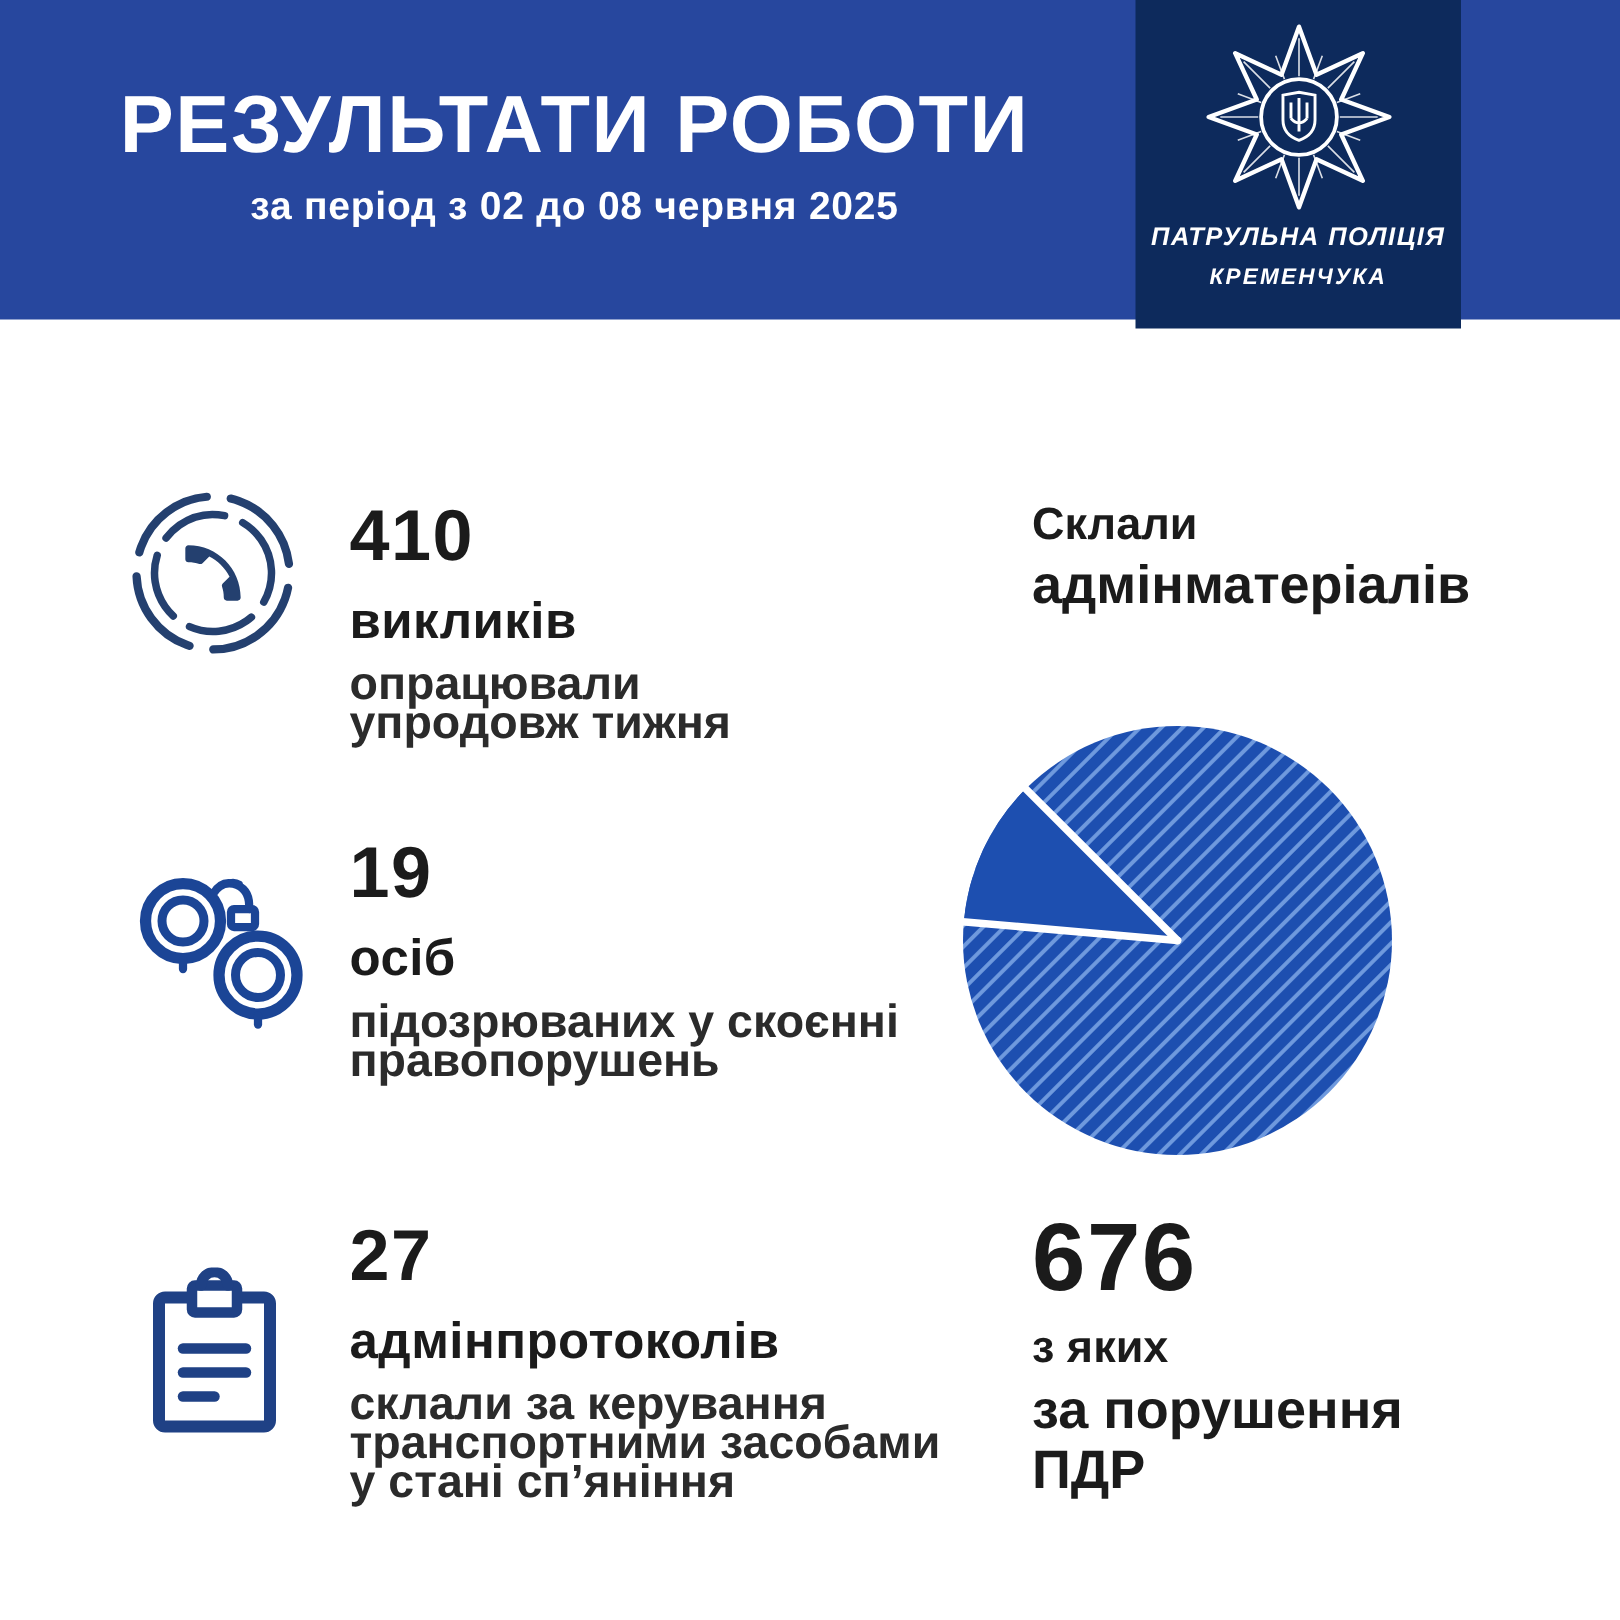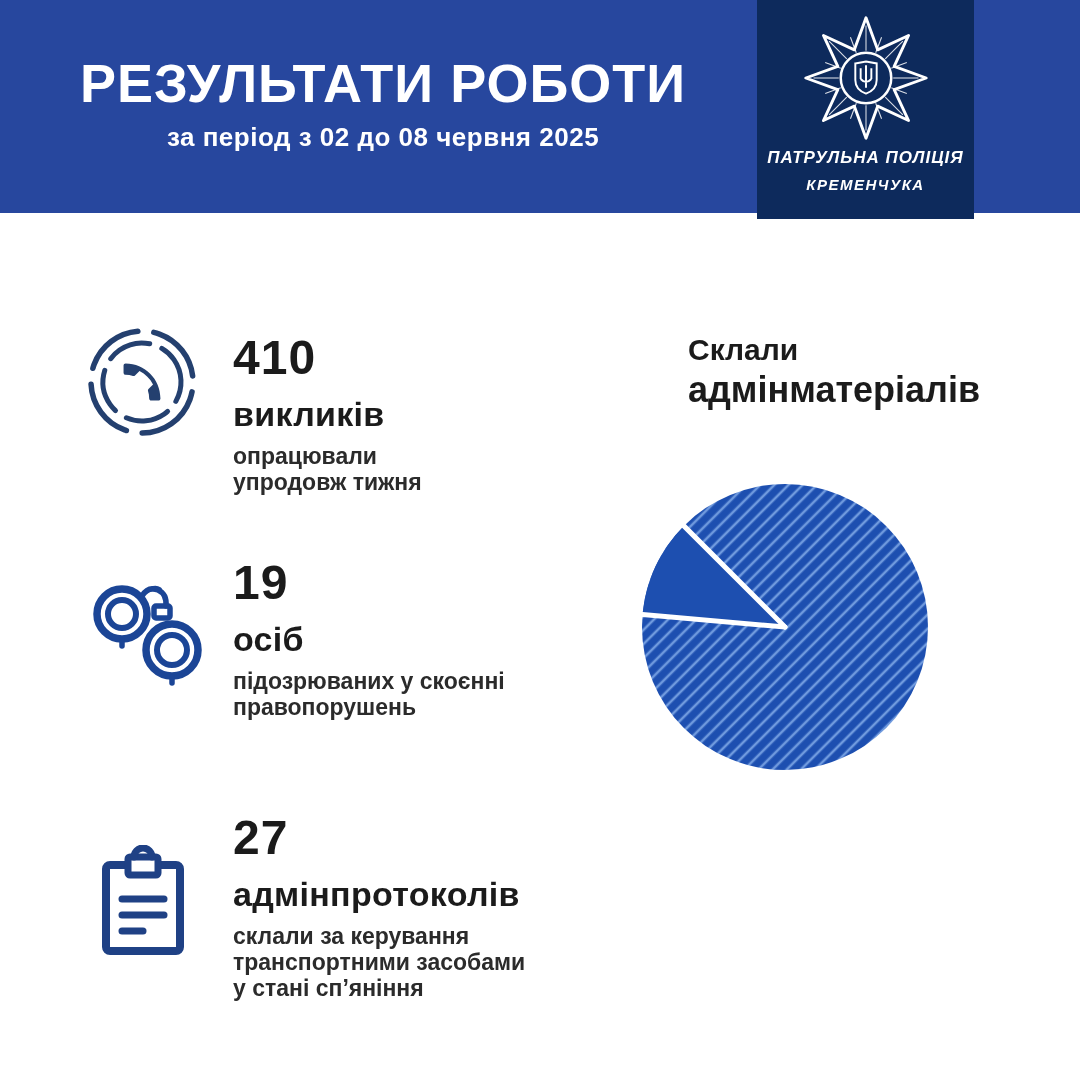--- a/index.html
+++ b/index.html
@@ -15,21 +15,21 @@
   .logo-panel{position:absolute;left:757px;top:0;width:217px;height:219px;background:#0d2a5c;
     display:flex;flex-direction:column;align-items:center;font-style:italic;}
   .logo-star{margin-top:10px;}
   .org-name{color:#fff;font-size:17px;font-weight:800;letter-spacing:1px;margin-top:2px;white-space:nowrap;}
   .org-city{color:#fff;font-size:15px;font-weight:800;letter-spacing:1.5px;margin-top:8px;}
   
   .stat-icon{position:absolute;}
   .stat-text{position:absolute;left:233px;}
   .stat-value{font-size:48px;font-weight:800;line-height:62px;letter-spacing:1px;}
   .stat-label{font-size:34px;font-weight:800;line-height:40px;margin-top:5px;letter-spacing:0.3px;}
-  .stat-desc{font-size:23px;font-weight:700;line-height:26px;margin-top:9px;color:#2b2b2b;}
+  .stat-desc{font-size:31px;font-weight:700;line-height:26px;margin-top:9px;color:#2b2b2b;}
   
   .right-col{position:absolute;left:688px;}
   .intro{font-size:30px;font-weight:700;line-height:34px;margin-top:42px;}
   .big-value{font-size:64px;font-weight:800;line-height:64px;letter-spacing:1px;}
   .big-label{font-size:36px;font-weight:800;line-height:42px;margin-top:2px;}
   .sub-line-sm{font-size:30px;font-weight:800;line-height:42px;}
   .sub-line-lg{font-size:36px;font-weight:800;line-height:40px;}
   .pie-wrap{position:absolute;left:635px;top:477px;width:300px;height:300px;}
 </style>
 </head>
@@ -155,14 +155,22 @@
           <line x1="2" y1="0" x2="2" y2="10" stroke-width="2.6" stroke="#6f9ade"></line>
         </pattern>
       </defs>
       <circle r="143" fill="url(#hatch)"></circle>
       <path id="solid-slice" fill="#1d4fb0" d="M0,0 L-101.11626970967629,-101.1162697096763 A143,143 0 0 0 -142.4558418271196,-12.463271212915185 Z"></path>
       <line id="divider-1" x1="0" y1="0" stroke-width="5" stroke-linecap="round" stroke="#ffffff" x2="-103.13859510386982" y2="-103.13859510386983"></line>
       <line id="divider-2" x1="0" y1="0" stroke-width="5" stroke-linecap="round" stroke="#ffffff" x2="-145.304958663662" y2="-12.71253663717349"></line>
     </svg>
   </div>
 
+  <div class="right-col" style="top:806px">
+    <div class="big-value">676</div>
+    <div style="margin-top:8px">
+      <div class="sub-line-sm">з яких</div>
+      <div class="sub-line-lg">за порушення</div>
+      <div class="sub-line-lg">ПДР</div>
+    </div>
+  </div>
 
 </div>
 
 </body></html>

